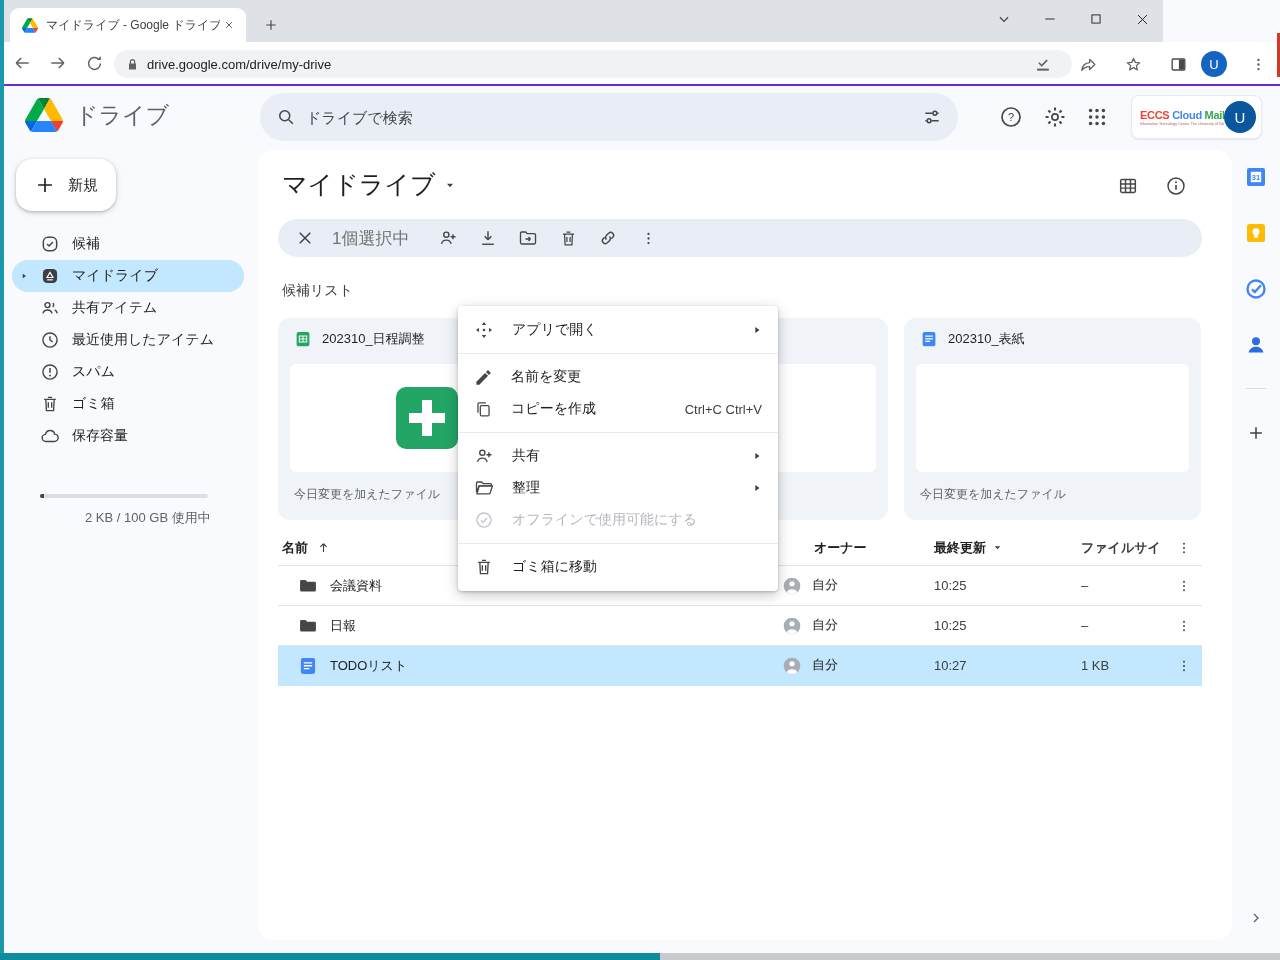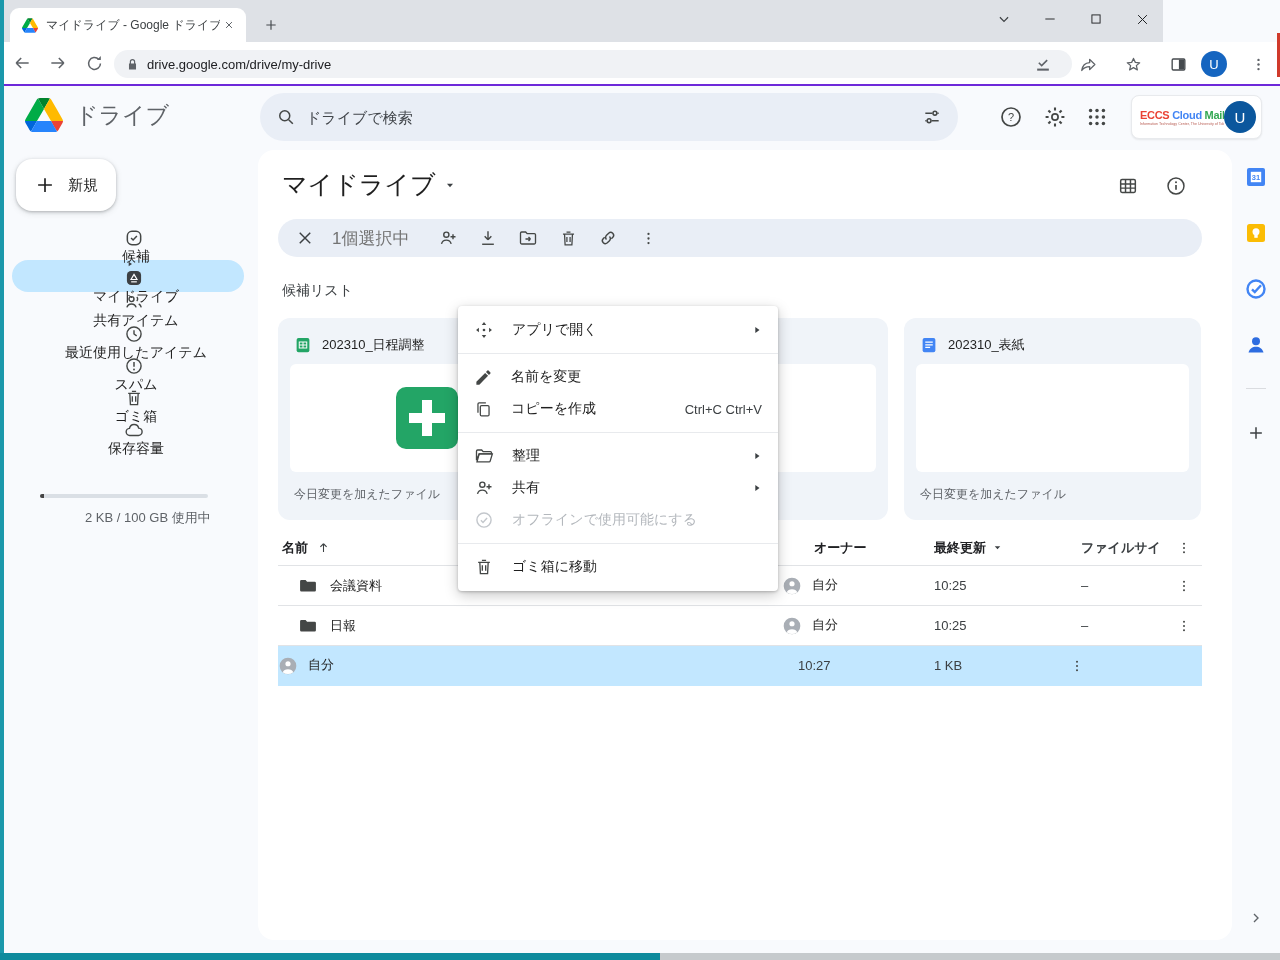--- a/index.html
+++ b/index.html
@@ -45,42 +45,42 @@
   .avatar-lg { width:32px; height:32px; border-radius:50%; background:#0b579d; color:#fff; font-size:15px;
                display:flex; align-items:center; justify-content:center; flex:none; }
 
   
   .sidebar { position:absolute; left:4px; top:86px; width:252px; height:860px; }
   .new-btn { position:absolute; left:12px; top:73px; width:100px; height:52px; background:#fff;
              border-radius:16px; box-shadow:0 1px 3px rgba(60,64,67,.3), 0 2px 6px rgba(60,64,67,.15);
              display:flex; align-items:center; padding-left:18px; gap:12px; }
   .new-btn span { font-size:15px; color:#1f1f1f; }
   .navlist { position:absolute; left:8px; right:12px; top:142px; }
-  .nav-item { height:32px; display:flex; align-items:center; padding-left:4px; border-radius:16px;flex-direction:column; }
+  .nav-item { height:32px; display:flex; align-items:center; padding-left:4px; border-radius:16px; }
   .nav-item.selected { background:#c2e7ff; }
   .nav-arrow { width:16px; display:flex; justify-content:center; }
   .nav-icon { width:20px; height:20px; margin-left:8px; }
   .nav-label { font-size:14px; color:#1f1f1f; margin-left:12px; white-space:nowrap; }
   .storagebar { position:absolute; left:36px; top:408px; width:168px; height:4px; background:#dadfe5; border-radius:2px; }
   .storagebar i { display:block; width:4px; height:4px; background:#444; border-radius:2px 0 0 2px; }
   .storage-text { position:absolute; left:36px; top:423px; font-size:13px; color:#5f6368;margin-left:45px; }
 
   
   .panel { position:absolute; left:258px; top:150px; width:974px; height:790px; background:#fff; border-radius:16px; }
   .panel-title { position:absolute; left:24px; top:18px; display:flex; align-items:center; gap:8px; }
   .panel-title h1 { font-size:25px; font-weight:400; color:#1f1f1f; }
   .view-ic { position:absolute; top:24px; width:24px; height:24px; }
   .selbar { position:absolute; left:20px; top:69px; width:924px; height:38px; background:#e9eef6;
             border-radius:19px; display:flex; align-items:center; padding:0 10px; gap:6px; }
   .selbar .count { font-size:17px; color:#737373; margin:0 16px 0 4px; }
   .selbtn { width:34px; height:34px; border-radius:50%; }
   .sugg-head { position:absolute; left:24px; top:132px; font-size:14px; color:#3c4043; }
   .cards { position:absolute; left:20px; top:168px; display:flex; gap:16px; }
   .card { width:297px; height:202px; background:#f0f4f9; border-radius:12px; padding:12px; }
-  .card-head { height:30px; display:flex; align-items:center; gap:10px; padding-left:4px; }
+  .card-head { height:30px; display:flex; align-items:flex-start; gap:10px; padding-left:4px; }
   .card-title { font-size:13px; color:#1f1f1f; }
   .card-thumb { height:108px; background:#fff; border-radius:6px; margin-top:4px;
                 display:flex; align-items:center; justify-content:center; }
   .card-foot { font-size:12px; color:#5f6368; margin-top:14px; padding-left:4px; }
   .sheet-big { width:62px; height:62px; background:#23a566; border-radius:10px; position:relative; }
   .sheet-big:before { content:""; position:absolute; left:13px; top:26px; width:36px; height:10px; background:#fff; }
   .sheet-big:after { content:""; position:absolute; left:26px; top:13px; width:10px; height:36px; background:#fff; }
 
   
   .ftable { position:absolute; left:20px; top:380px; width:924px; }
@@ -591,20 +591,29 @@
         <span class="rowdots ic">
           <svg width="16" height="16" viewBox="0 0 24 24" fill="#444746">
               <circle cx="12" cy="5.5" r="1.5"></circle>
               <circle cx="12" cy="12" r="1.5"></circle>
               <circle cx="12" cy="18.5" r="1.5"></circle>
             </svg>
         </span>
       </div>
 
       <div class="frow fbody-row selected">
+        <div class="cell-name">
+          <span class="ic">
+            <svg width="20" height="20" viewBox="0 0 24 24">
+                <rect x="3.5" y="2.5" width="17" height="19" rx="2.5" fill="#4285f4"></rect>
+                <path d="M7 8.2h10M7 11.7h10M7 15.2h6.5" stroke="#fff" stroke-width="1.6"></path>
+              </svg>
+          </span>
+          <span>TODOリスト</span>
+        </div>
         <div class="cell-owner">
           <span class="owner-av ic">
             <svg width="20" height="20" viewBox="0 0 24 24">
                 <circle cx="12" cy="12" r="10" fill="#a9aeb5"></circle>
                 <circle cx="12" cy="9.3" r="3.1" fill="#fff"></circle>
                 <path d="M5.6 19.4a6.8 5.4 0 0 1 12.8 0 10 10 0 0 1-12.8 0z" fill="#fff"></path>
               </svg>
           </span>
           <span>自分</span>
         </div>
@@ -651,41 +660,41 @@
             <rect x="8" y="7" width="11" height="13" rx="1.5"></rect>
             <path d="M5 16V5a1.5 1.5 0 0 1 1.5-1.5H15"></path>
           </svg>
       </span>
       <span class="lbl">コピーを作成</span>
       <span class="shortcut">Ctrl+C Ctrl+V</span>
     </div>
     <div class="mdiv"></div>
     <div class="mi">
       <span class="ic">
-        <svg width="20" height="20" viewBox="0 0 24 24" stroke="#444746" stroke-width="1.6" fill="none">
-            <path d="M3 6.2A1.4 1.4 0 0 1 4.4 4.8h4.8l1.8 2h8.6A1.4 1.4 0 0 1 21 8.2v1.3H6.2L3 17V6.2z"></path>
-            <path d="M6.2 9.5H22l-2.6 8.6a1.4 1.4 0 0 1-1.3 1H3.6z"></path>
-          </svg>
-      </span>
-      <span class="lbl">整理</span>
-      <span class="ic">
-        <svg width="10" height="10" viewBox="0 0 24 24">
-            <path d="M8 5l10 7-10 7z" fill="#3c4043"></path>
-          </svg>
-      </span>
-    </div>
-    <div class="mi">
-      <span class="ic">
         <svg width="20" height="20" viewBox="0 0 24 24" stroke="#444746" stroke-width="1.7" fill="none">
             <circle cx="10" cy="8" r="3.1"></circle>
             <path d="M4.2 19c.8-3 3-4.5 5.8-4.5s5 1.5 5.8 4.5"></path>
             <path d="M18 7.5v6M15 10.5h6"></path>
           </svg>
       </span>
       <span class="lbl">共有</span>
+      <span class="ic">
+        <svg width="10" height="10" viewBox="0 0 24 24">
+            <path d="M8 5l10 7-10 7z" fill="#3c4043"></path>
+          </svg>
+      </span>
+    </div>
+    <div class="mi">
+      <span class="ic">
+        <svg width="20" height="20" viewBox="0 0 24 24" stroke="#444746" stroke-width="1.6" fill="none">
+            <path d="M3 6.2A1.4 1.4 0 0 1 4.4 4.8h4.8l1.8 2h8.6A1.4 1.4 0 0 1 21 8.2v1.3H6.2L3 17V6.2z"></path>
+            <path d="M6.2 9.5H22l-2.6 8.6a1.4 1.4 0 0 1-1.3 1H3.6z"></path>
+          </svg>
+      </span>
+      <span class="lbl">整理</span>
       <span class="ic">
         <svg width="10" height="10" viewBox="0 0 24 24">
             <path d="M8 5l10 7-10 7z" fill="#3c4043"></path>
           </svg>
       </span>
     </div>
     <div class="mi disabled">
       <span class="ic">
         <svg width="20" height="20" viewBox="0 0 24 24" stroke="#c3c7cc" stroke-width="1.7" fill="none">
             <circle cx="12" cy="12" r="8.5"></circle>

